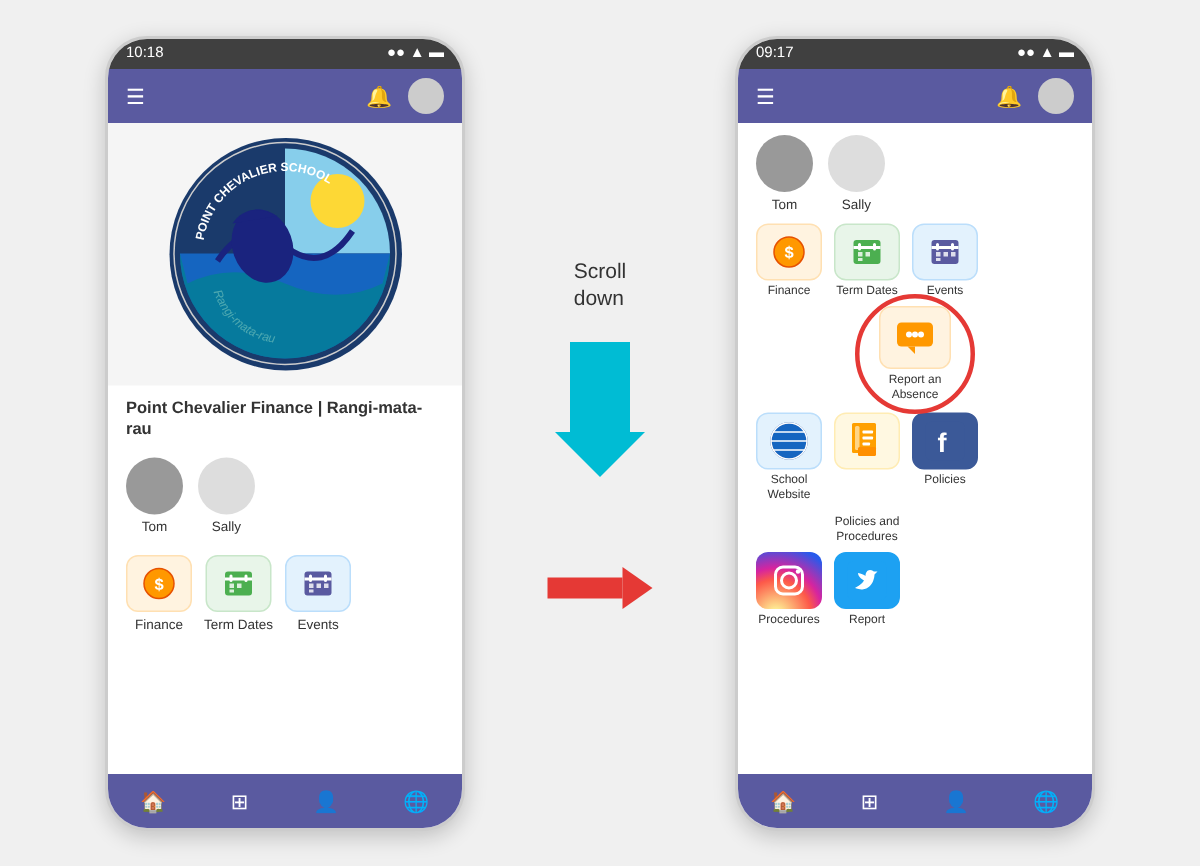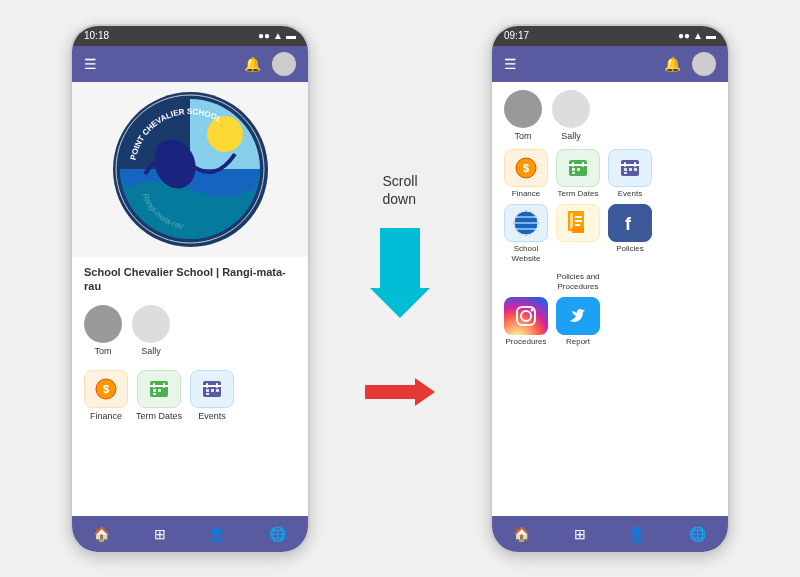--- a/index.html
+++ b/index.html
@@ -345,21 +345,21 @@
         </text>
 
         <path d="M10 95 Q40 80 75 95 Q110 110 140 95 L145 75 A70 70 0 0 1 5 75 Z" fill="#00838f" opacity="0.7"></path>
 
         <ellipse cx="60" cy="70" rx="20" ry="25" fill="#1a237e" transform="rotate(-20 60 70)"></ellipse>
         <path d="M40 55 Q50 40 70 50" fill="#1a237e"></path>
       </svg>
     </div>
   </div>
 
-  <div class="school-title">School Chevalier School | Rangi-mata-rau</div>
+  <div class="school-title">Point Chevalier Finance | Rangi-mata-rau</div>
 
   <div class="users-row">
     <div class="user-item">
       <div class="user-avatar" style="background:#999;"></div>
       <span class="user-name">Tom</span>
     </div>
     <div class="user-item">
       <div class="user-avatar" style="background:#ddd;"></div>
       <span class="user-name">Sally</span>
     </div>
@@ -499,20 +499,36 @@
                 <rect x="5" y="11" width="3" height="3" fill="white" opacity="0.8"></rect>
                 <rect x="10" y="11" width="3" height="3" fill="white" opacity="0.8"></rect>
                 <rect x="15" y="11" width="3" height="3" fill="white" opacity="0.8"></rect>
                 <rect x="5" y="15" width="3" height="2" fill="white" opacity="0.8"></rect>
               </svg>
           </div>
           <span class="menu-label-small">Events</span>
         </div>
       </div>
 
+      <div style="position:relative; display:flex; justify-content:center; margin: 4px 0 8px;">
+        <div class="menu-item-center report-absence-highlighted">
+          <div class="absence-icon-box">
+            <svg width="26" height="22" viewBox="0 0 26 22">
+              <rect x="1" y="1" width="24" height="16" rx="3" fill="#ff9800"></rect>
+              <circle cx="9" cy="9" r="2" fill="white"></circle>
+              <circle cx="13" cy="9" r="2" fill="white"></circle>
+              <circle cx="17" cy="9" r="2" fill="white"></circle>
+              <path d="M8 17 L13 22 L13 17 Z" fill="#ff9800"></path>
+            </svg>
+          </div>
+          <span class="menu-label-small" style="white-space:pre-line;">Report an
+Absence</span>
+          <div class="circle-highlight"></div>
+        </div>
+      </div>
 
       <div class="menu-row">
         <div class="menu-item-center">
           <div class="menu-icon-box website-icon">
             <svg width="28" height="28" viewBox="0 0 28 28">
                 <circle cx="14" cy="14" r="12" fill="#1565c0" stroke="#0d47a1" stroke-width="1"></circle>
                 <path d="M14 2 A12 12 0 0 1 14 26" stroke="white" stroke-width="1" fill="none"></path>
                 <path d="M14 2 A12 12 0 0 0 14 26" stroke="white" stroke-width="1" fill="none"></path>
                 <path d="M2 14 L26 14" stroke="white" stroke-width="1"></path>
                 <path d="M4 8 L24 8" stroke="white" stroke-width="1"></path>

